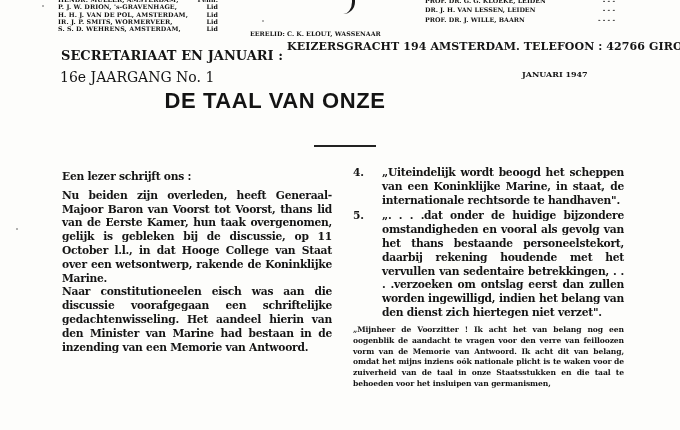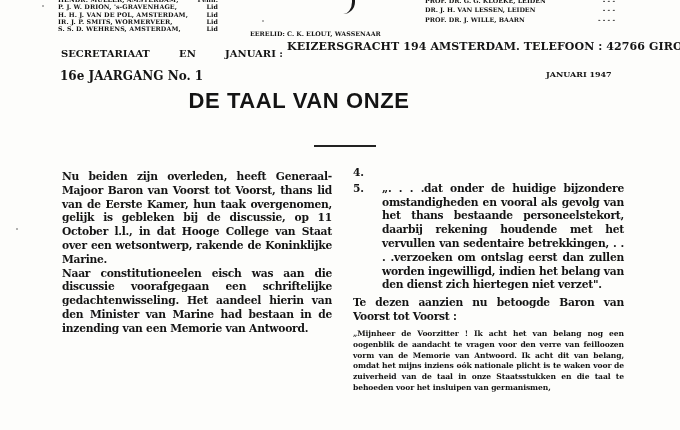--- a/index.html
+++ b/index.html
@@ -20,30 +20,30 @@
     border-right: 3px solid #1a1a1a; border-radius: 0 0 12px 0;
   }
   .ereleid { left: 250px; top: 30px; font-size: 6.3px; font-weight: bold; white-space: nowrap; }
   .masthead-right {
     left: 425px; top: -4px; width: 190px;
     font-size: 6.3px; font-weight: bold; line-height: 9.3px; white-space: nowrap;
   }
   .masthead-right div { display: flex; justify-content: space-between; }
   .secretariaat {
     left: 61px; top: 48px; width: 222px;
-    font-size: 10px; font-weight: bold; white-space: nowrap;
+    font-size: 13px; font-weight: bold; white-space: nowrap;
     display: flex; justify-content: space-between;
   }
   .secretariaat2 { left: 287px; top: 40px; font-size: 11px; font-weight: bold; white-space: nowrap; letter-spacing: 0.1px; }
-  .issue { left: 60px; top: 69px; font-size: 12px; font-weight: bold; }
-  .date { left: 546px; top: 69px; font-size: 8px; font-weight: bold; }
+  .issue { left: 60px; top: 69px; font-size: 14px; font-weight: normal; }
+  .date { left: 522px; top: 69px; font-size: 8px; font-weight: bold; }
   .title {
     left: 0; width: 550px; top: 88px; text-align: center;
     font-family: "Liberation Sans", "DejaVu Sans", sans-serif;
-    font-weight: bold; font-size: 22px; line-height: 25px; letter-spacing: 0.6px; padding-left: 24px;
+    font-weight: bold; font-size: 22px; line-height: 25px; letter-spacing: 0.6px;
   }
   .title-rule { left: 314px; top: 145px; width: 62px; height: 1.5px; background: #222; }
   .col {
     font-size: 10.7px; line-height: 13.8px; font-weight: bold;
     font-family: "DejaVu Serif", "Liberation Serif", serif;
     letter-spacing: -0.25px;
   }
   .col p { margin: 0; text-align: justify; text-align-last: auto; }
   .left-col { left: 62px; top: 170px; width: 270px; }
   .intro { margin-bottom: 5px !important; }
@@ -111,32 +111,33 @@
 
 <div class="abs issue">16e JAARGANG No. 1</div>
 <div class="abs date">JANUARI 1947</div>
 
 <div class="abs title">
   <div>DE TAAL VAN ONZE</div>
 </div>
 <div class="abs title-rule"></div>
 
 <div class="abs col left-col">
+  <p class="intro">Een lezer schrijft ons :</p>
   <p>Nu beiden zijn overleden, heeft Generaal-Majoor Baron van Voorst tot Voorst, thans lid van de Eerste Kamer, hun taak overgenomen, gelijk is gebleken bij de discussie, op 11 October l.l., in dat Hooge College van Staat over een wetsontwerp, rakende de Koninklijke Marine.</p>
   <p>Naar constitutioneelen eisch was aan die discussie voorafgegaan een schriftelijke gedachtenwisseling. Het aandeel hierin van den Minister van Marine had bestaan in de inzending van een Memorie van Antwoord.</p>
 
 </div>
 
 <div class="abs col right-col">
   <div class="item">
     <span class="num">4.</span>
+    <p>„Uiteindelijk wordt beoogd het scheppen van een Koninklijke Marine, in staat, de internationale rechtsorde te handhaven".</p>
   </div>
   <div class="item">
     <span class="num">5.</span>
     <p>„. . . .dat onder de huidige bijzondere omstandigheden en vooral als gevolg van het thans bestaande personeelstekort, daarbij rekening houdende met het vervullen van sedentaire betrekkingen, . . . .verzoeken om ontslag eerst dan zullen worden ingewilligd, indien het belang van den dienst zich hiertegen niet verzet".</p>
   </div>
-  <p class="gap">Te dezen aanzien nu betoogde Baron van Voorst tot Voorst :</p>
   <p class="quote">„Mijnheer de Voorzitter ! Ik acht het van belang nog een oogenblik de aandacht te vragen voor den verre van feilloozen vorm van de Memorie van Antwoord. Ik acht dit van belang, omdat het mijns inziens oók nationale plicht is te waken voor de zuiverheid van de taal in onze Staatsstukken en die taal te behoeden voor het insluipen van germanismen,</p>
 </div>
 
 <div class="abs speck" style="left:42px;top:5px"></div>
 <div class="abs speck" style="left:16px;top:228px"></div>
 <div class="abs speck" style="left:262px;top:20px"></div>
 
 </body></html>

